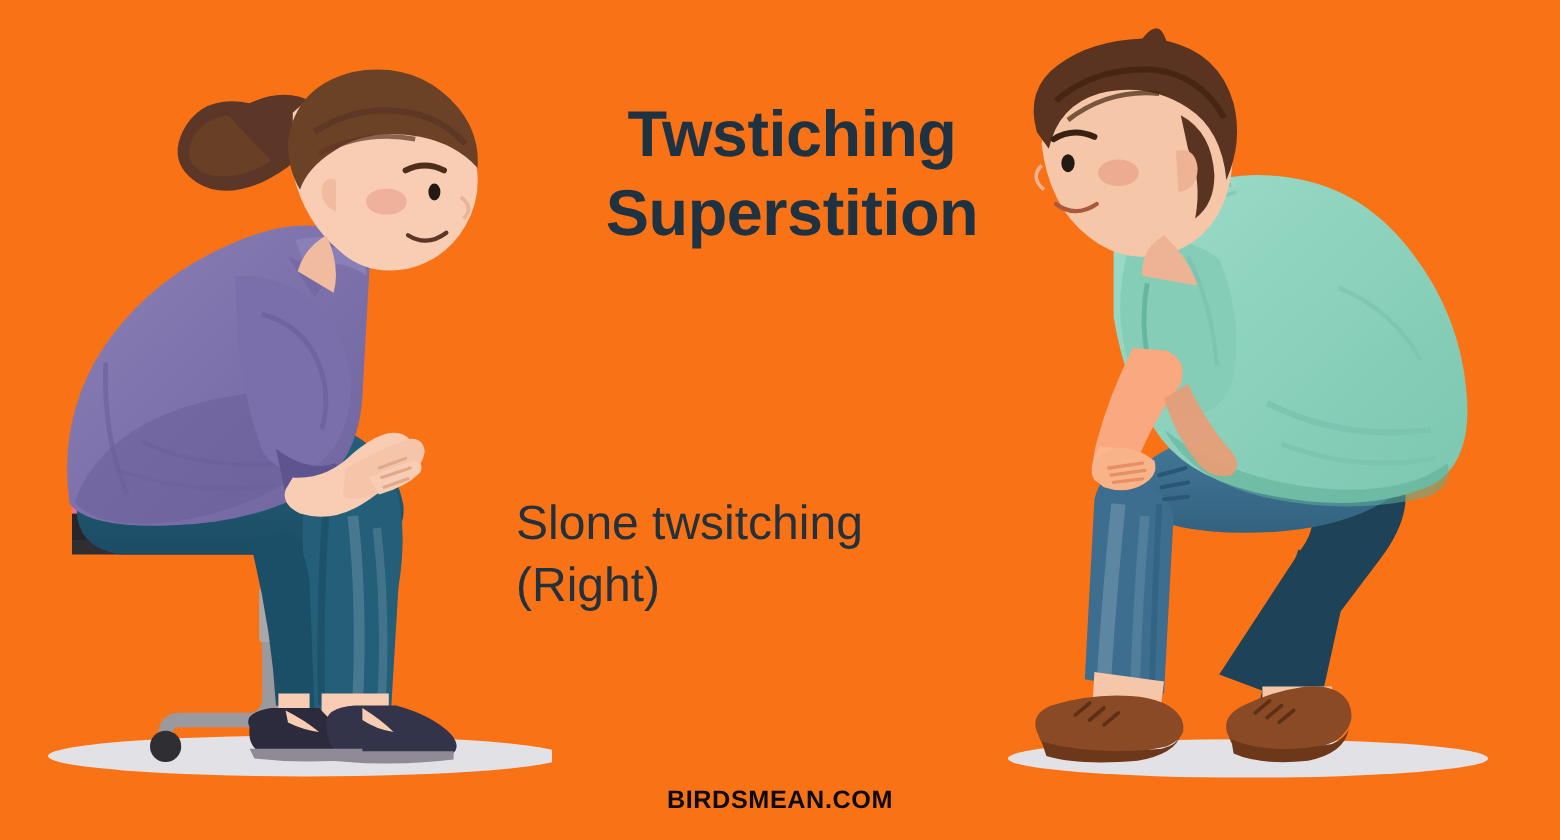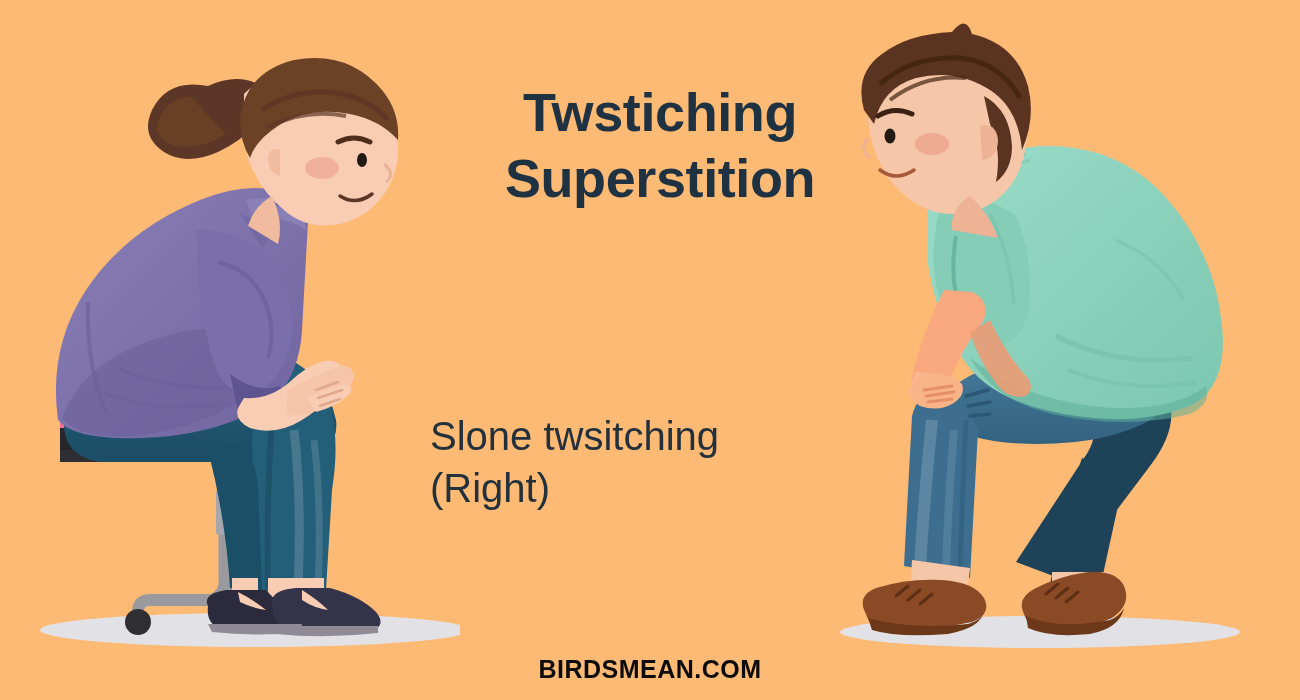--- a/index.html
+++ b/index.html
@@ -4,21 +4,21 @@
 <style>
   html, body {
     margin: 0;
     padding: 0;
     background: #ffffff;
   }
   #canvas {
     position: relative;
     width: 1300px;
     height: 700px;
-    background: #fdba74;
+    background: #f97316;
     overflow: hidden;
     font-family: "Liberation Sans", sans-serif;
   }
   .illus {
     position: absolute;
     top: 0;
   }
   #woman-illustration { left: 40px; }
   #man-illustration  { left: 820px; }
 
@@ -54,21 +54,21 @@
     white-space: pre-line;
   }
   #watermark {
     position: absolute;
     left: 0;
     top: 655px;
     width: 1300px;
     text-align: center;
     font-family: "Liberation Sans", sans-serif;
     font-weight: bold;
-    font-size: 25px;
+    font-size: 21px;
     letter-spacing: 0.5px;
     color: #0b0b0b;
   }
 </style>
 </head>
 <body>
 
 <div id="canvas">
 
   <svg class="illus" id="woman-illustration" width="420" height="700" viewBox="0 0 420 700" aria-hidden="true">

